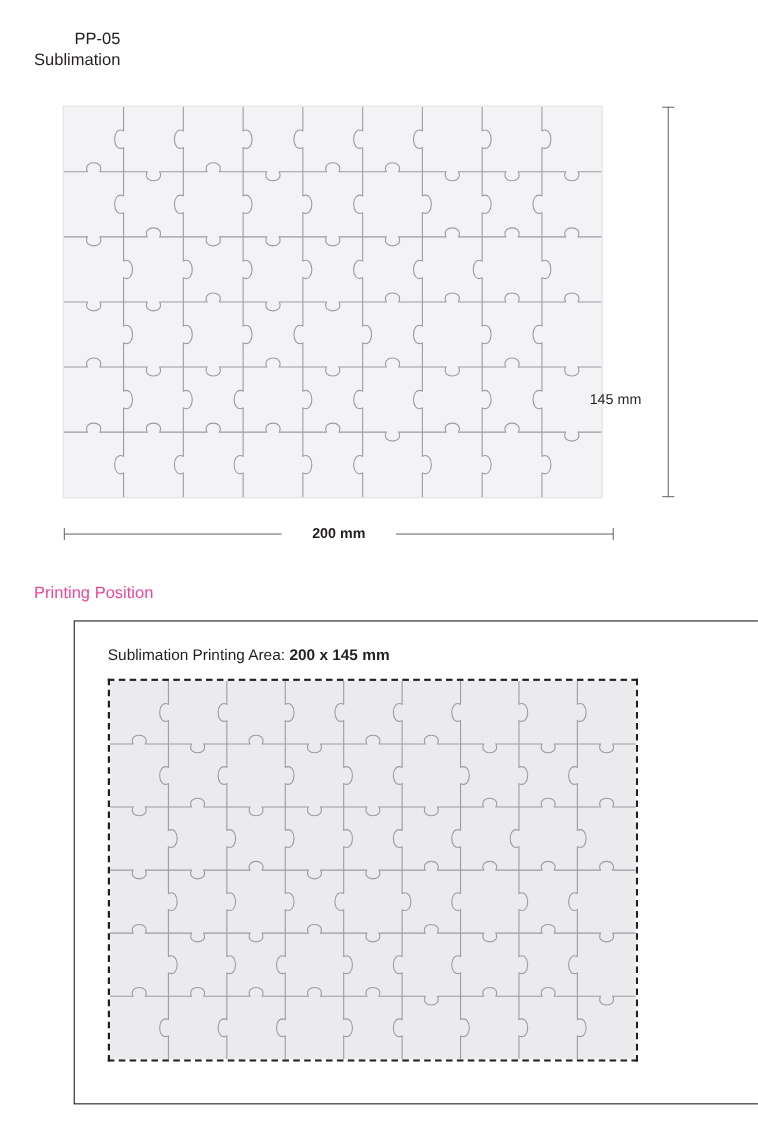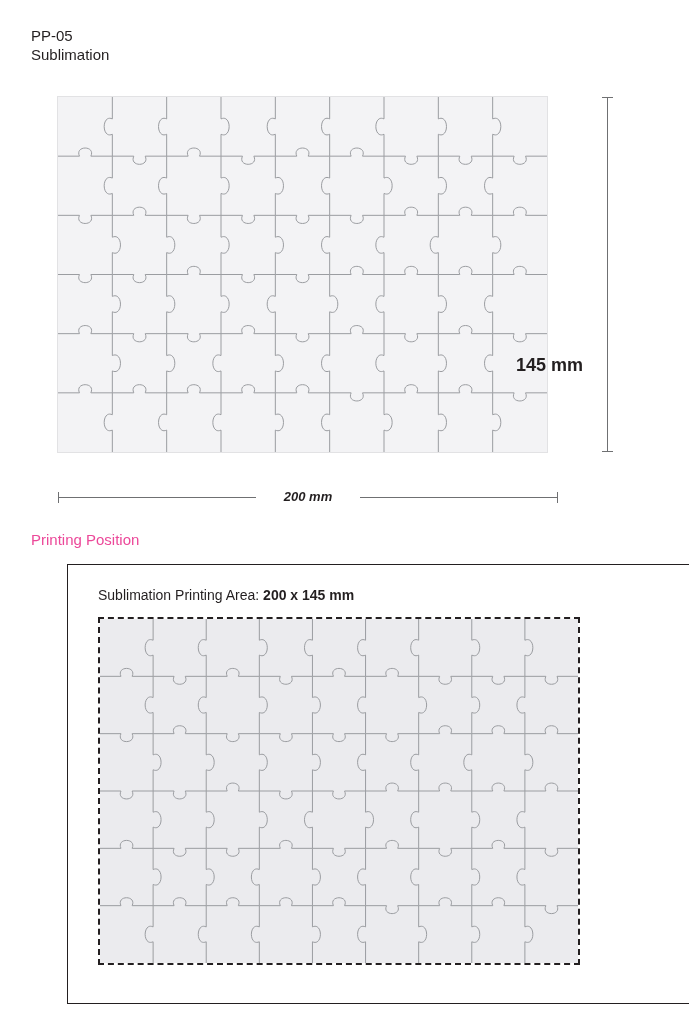--- a/index.html
+++ b/index.html
@@ -17,20 +17,21 @@
   }
 
   
   .doc-header {
     position: absolute;
     left: 31px;
     top: 26px;
     font-size: 15px;
     line-height: 19px;
     color: #231f20;
+    text-align: right;
   }
   .doc-header div { white-space: nowrap; }
 
   
   .dim-section {
     position: absolute;
     left: 0;
     top: 90px;
     width: 689px;
     height: 420px;
@@ -62,35 +63,34 @@
     width: 11px;
     height: 1px;
     background: #6f7072;
   }
   .v-dim::before { top: 0; }
   .v-dim::after { bottom: 0; }
   .v-label {
     position: absolute;
     left: 583px;
     top: 265px;
-    font-size: 18px;
-    font-weight: bold;
+    font-size: 13px;
+    font-weight: normal;
     color: #231f20;
     white-space: nowrap;
     transform: translateX(-100%);
   }
 
   
   .h-dim {
     position: absolute;
     left: 58px;
-    top: 402px;
+    top: 390px;
     width: 500px;
     height: 11px;
-    font-style: italic;
   }
   .h-dim .bar {
     position: absolute;
     top: 5px;
     height: 1px;
     background: #6f7072;
   }
   .h-dim .bar.left { left: 0; width: 198px; }
   .h-dim .bar.right { right: 0; width: 198px; }
   .h-dim .cap {

